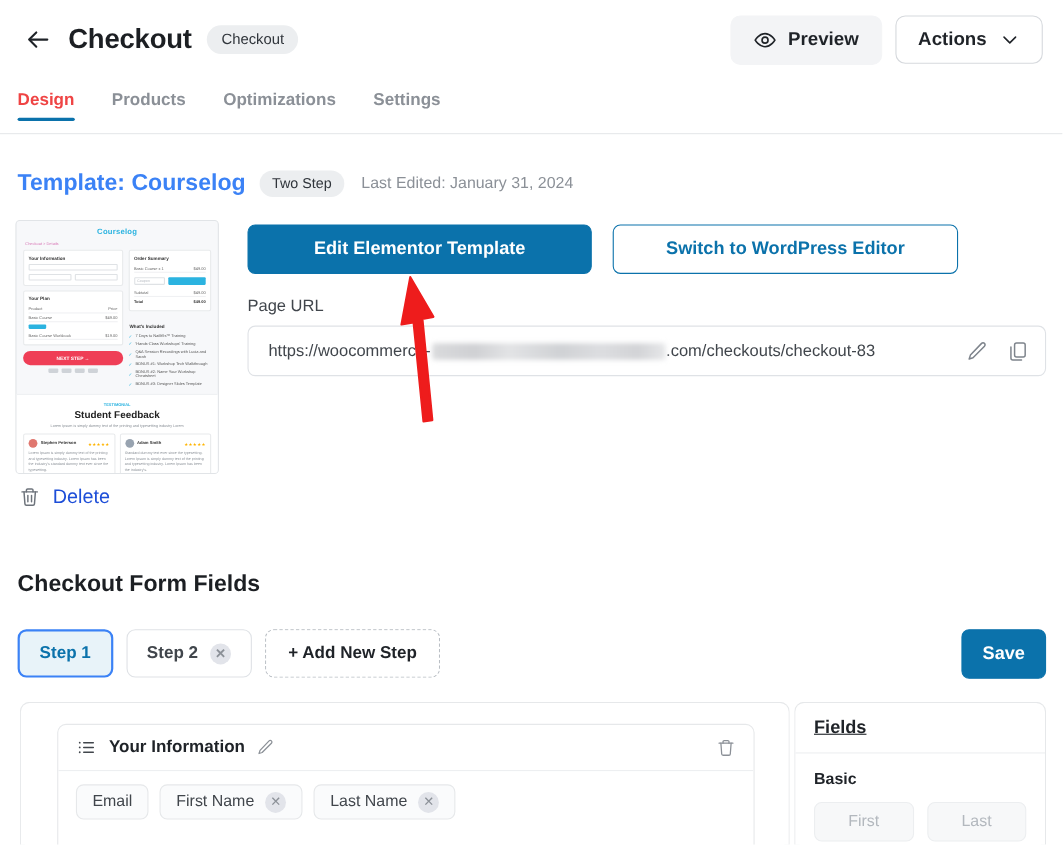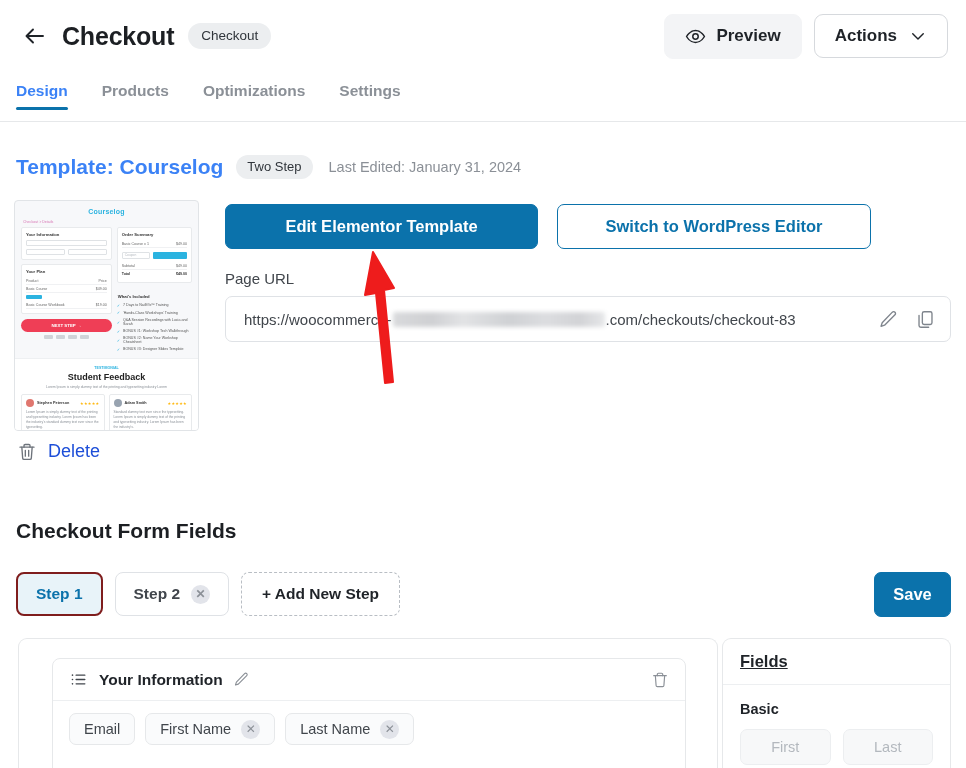--- a/index.html
+++ b/index.html
@@ -43,21 +43,21 @@
 
   
   .tabs {
     position: absolute; top: 82px; left: 0; width: 966px; height: 40px;
     display: flex; align-items: flex-start; gap: 34px; padding-left: 16px;
   }
   .tab {
     font-size: 15.5px; font-weight: 600; color: #8b9097;
     padding-bottom: 10px; cursor: pointer; position: relative; white-space: nowrap;
   }
-  .tab.active { color: #3b82f6; }
+  .tab.active { color: #ef4444; }
   .tab.active::after {
     content: ""; position: absolute; left: 0; right: 0; bottom: 0;
     height: 3px; background: #0b72ab; border-radius: 2px;
   }
   .tabs-rule {
     position: absolute; top: 121px; left: 0; width: 966px; height: 1px; background: #e6e8ea;
   }
 
   
   .tpl-head { position: absolute; top: 155px; left: 16px; display: flex; align-items: center; }
@@ -140,21 +140,21 @@
   .delete-label { font-size: 18px; color: #1d4ed8; }
 
   
   .cff-title { position: absolute; top: 519px; left: 16px; font-size: 21px; font-weight: 700; color: #1c1f23; }
   .steps { position: absolute; top: 572px; left: 16px; display: flex; align-items: center; gap: 12px; }
   .step-chip {
     display: flex; align-items: center; gap: 11px; height: 44px; padding: 0 18px;
     border: 1px solid #dfe2e6; border-radius: 8px; background: #fff;
     font-size: 15.5px; font-weight: 600; color: #41464c; cursor: pointer; white-space: nowrap;
   }
-  .step-chip.active { background: #e8f3f9; border: 2px solid #7f1d1d; color: #0b72ab; }
+  .step-chip.active { background: #e8f3f9; border: 2px solid #3b82f6; color: #0b72ab; }
   .step-chip.add { border: 1.6px dashed #b9bec4; color: #1f2328; font-weight: 700; padding: 0 20px; }
   .chip-x {
     width: 19px; height: 19px; border-radius: 50%; background: #e2e4ea; color: #8b9097;
     display: flex; align-items: center; justify-content: center; font-size: 12px; cursor: pointer;
   }
   .save-btn { top: 572px; left: 874px; width: 77px; height: 45px; font-size: 16.5px; }
 
   
   .panel-left {
     position: absolute; top: 638px; left: 18px; width: 700px; height: 130px;

